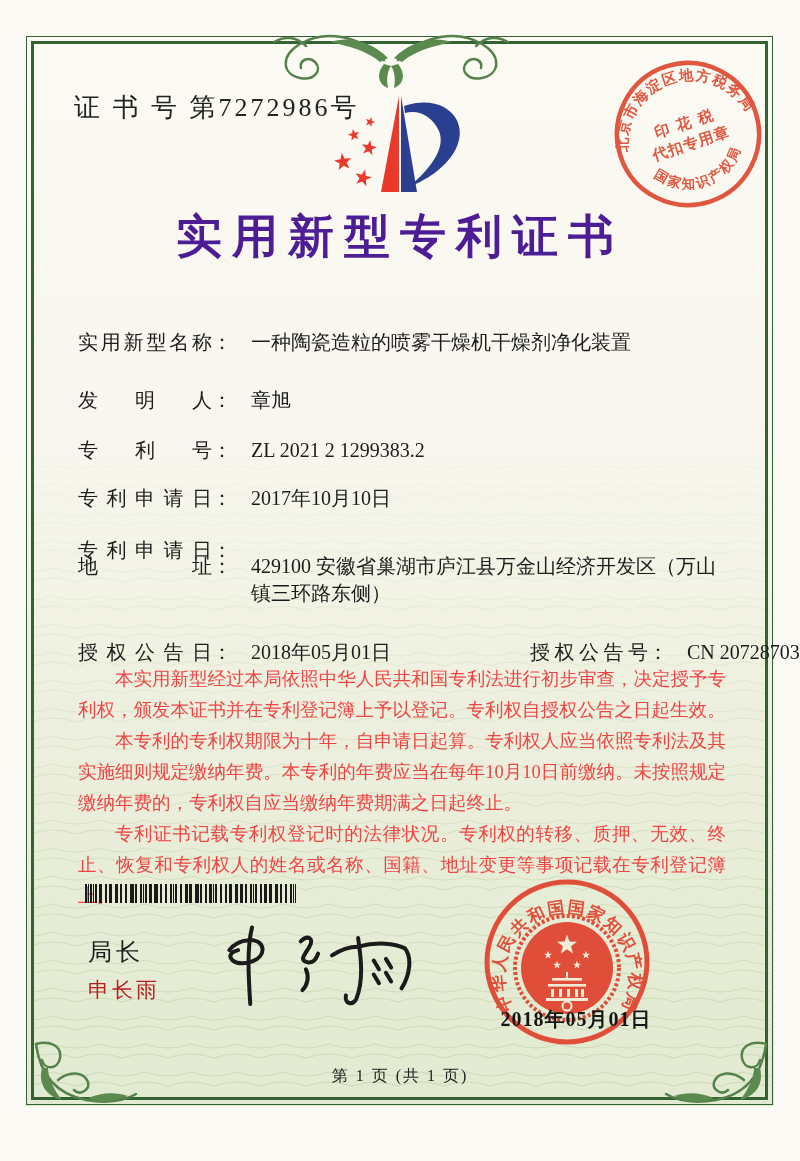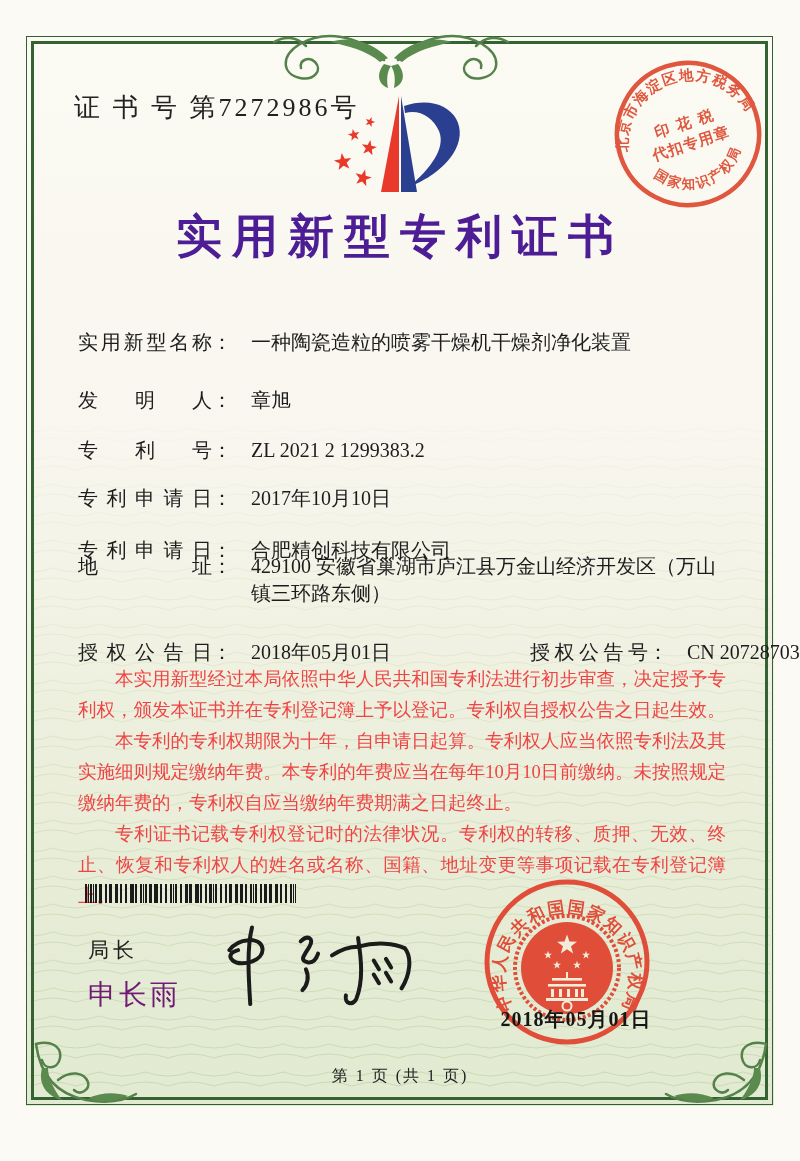--- a/index.html
+++ b/index.html
@@ -44,22 +44,22 @@
     font-size:18.5px;line-height:31px;text-align:justify;color:#ef4444;
   }
   .paras p{margin:0;text-indent:2em;}
   .barcode{
     position:absolute;left:85px;top:884px;width:211px;height:19px;
     background:
       repeating-linear-gradient(90deg,#1a1a1a 0 2px,rgba(0,0,0,0) 2px 5px),
       repeating-linear-gradient(90deg,#1a1a1a 0 1px,rgba(0,0,0,0) 1px 8px),
       repeating-linear-gradient(90deg,rgba(0,0,0,0) 0 3px,#1a1a1a 3px 4px,rgba(0,0,0,0) 4px 11px);
   }
-  .sig-title{position:absolute;left:88px;top:936px;font-size:21px;letter-spacing:4px;color:#1d1d1d;font-family:Liberation Serif, serif;}
-  .sig-name{position:absolute;left:88px;top:976px;font-size:28px;letter-spacing:3px;color:#701a75;font-family:"Liberation Sans","DejaVu Sans",sans-serif;}
+  .sig-title{position:absolute;left:88px;top:936px;font-size:24px;letter-spacing:4px;color:#1d1d1d;font-family:Liberation Serif, serif;}
+  .sig-name{position:absolute;left:88px;top:976px;font-size:21px;letter-spacing:3px;color:#b91c1c;font-family:"Liberation Sans","DejaVu Sans",sans-serif;}
   .signature{position:absolute;left:212px;top:912px;}
   .seal{position:absolute;left:477px;top:872px;opacity:.93;}
   .seal-date{
     position:absolute;left:488px;top:1006px;width:176px;text-align:center;
     font-size:20px;letter-spacing:1px;color:#161616;font-weight:600;
   }
   .footer{
     position:absolute;left:0;top:1066px;width:800px;text-align:center;
     font-size:16px;color:#222;letter-spacing:2px;
   }
@@ -222,21 +222,20 @@
   <span class="fvalue">ZL 2021 2 1299383.2</span>
 </div>
 <div class="frow" style="top:485px">
   <span class="flabel">专利申请日</span>
     <span class="colon">：</span>
   <span class="fvalue">2017年10月10日</span>
 </div>
 <div class="frow" style="top:537px">
   <span class="flabel">专利申请日</span>
     <span class="colon">：</span>
-  <span class="fvalue">合肥精创科技有限公司</span>
 </div>
 <div class="frow" style="top:553px">
   <span class="flabel">地址</span>
     <span class="colon">：</span>
   <span class="fvalue wrap">429100 安徽省巢湖市庐江县万金山经济开发区（万山镇三环路东侧）</span>
 </div>
 <div class="frow" style="top:639px;width:648px">
   <span class="flabel">授权公告日</span>
     <span class="colon">：</span>
   <span class="fvalue">2018年05月01日</span>

